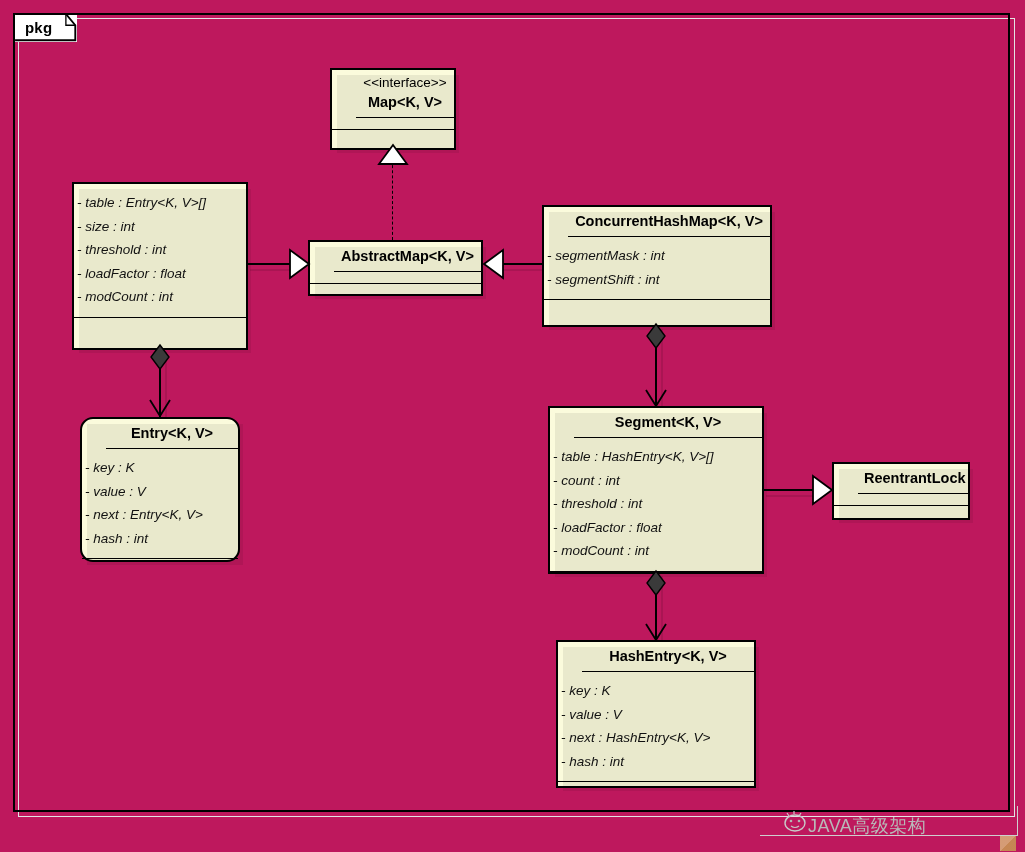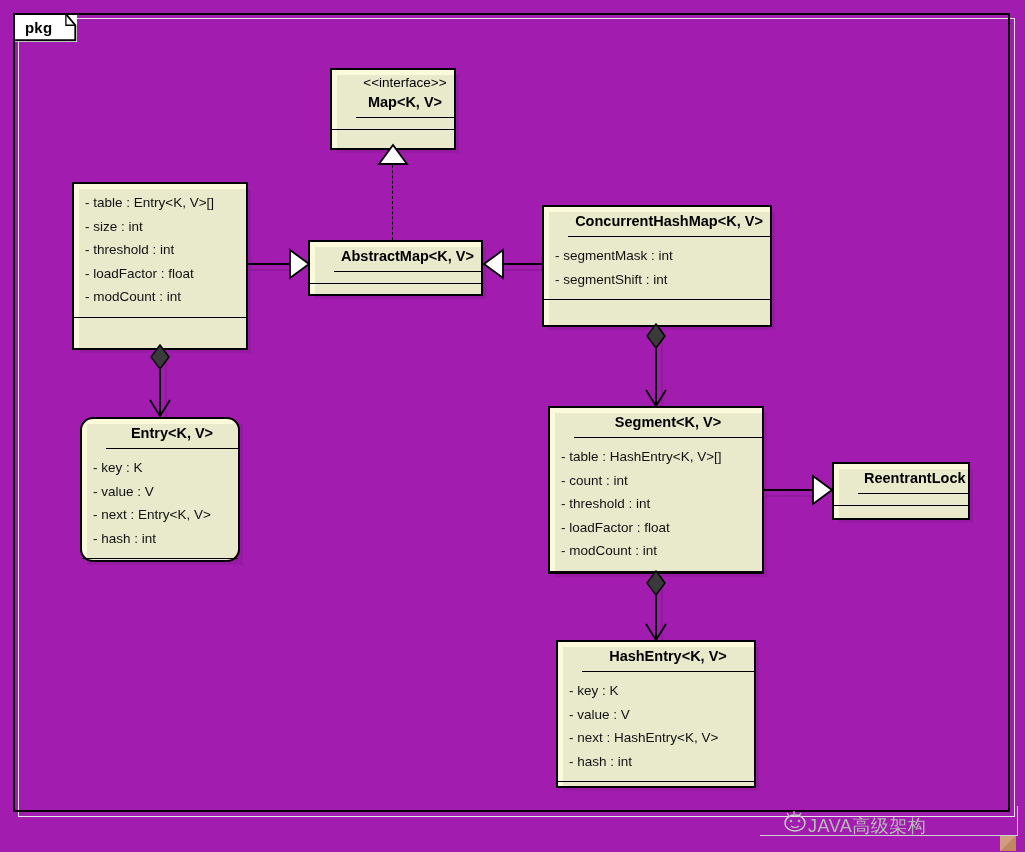--- a/index.html
+++ b/index.html
@@ -7,21 +7,21 @@
     padding: 0;
     background: #ffffff;
   }
   body {
     font-family: "Liberation Sans", "DejaVu Sans", sans-serif;
   }
   #canvas {
     position: relative;
     width: 1025px;
     height: 852px;
-    background: #a21caf;
+    background: #be185d;
     overflow: hidden;
   }
 
   
   .pkg-frame {
     position: absolute;
     left: 13px;
     top: 13px;
     width: 997px;
     height: 799px;
@@ -111,23 +111,24 @@
     border-bottom: 1px solid #000000;
     padding: 7px 0 8px 0;
   }
   .uml-attrs.empty {
     height: 11px;
     padding: 0;
   }
   .uml-attr {
     font-size: 13.5px;
     color: #111111;
-    padding: 2px 8px 2px 11px;
+    padding: 2px 8px 2px 3px;
     white-space: nowrap;
     line-height: 1.45;
+    font-style: italic;
   }
   .uml-ops {
     height: 14px;
   }
 
   
   .conn {
     position: absolute;
     background: #000000;
     z-index: 1;

